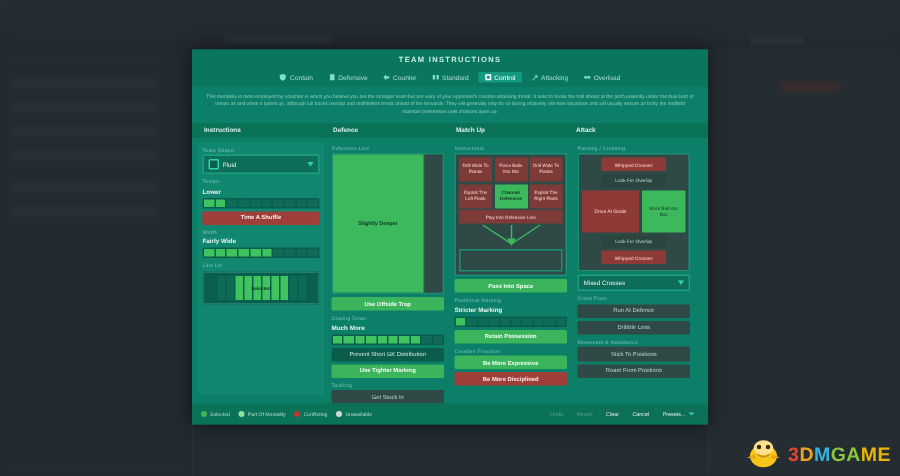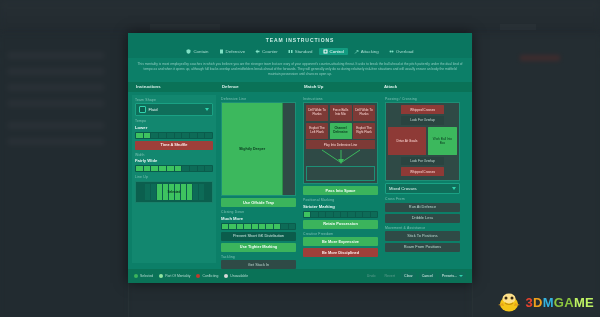--- a/index.html
+++ b/index.html
@@ -157,21 +157,21 @@
   .fbtn{font-size:3.6px;color:#5f9d8e;padding:2px 3px;border-radius:1px;}
   .fbtn.en{color:#dff2ed;background:#0f6e5a;}
   .fbtn.pre{color:#dff2ed;background:#0f6e5a;display:flex;align-items:center;gap:2px;}
   .fbtn .pc{width:0;height:0;border-left:2px solid transparent;border-right:2px solid transparent;border-top:2.5px solid #2fd3ae;}
 
   
   .wm{position:absolute;right:6px;bottom:4px;display:flex;align-items:center;gap:3px;}
   .wm-logo{width:26px;height:22px;position:relative;}
   .wm-txt{font-size:13px;font-weight:bold;letter-spacing:.3px;font-family:"Liberation Sans", sans-serif;}
   .wm-txt .c1{color:#e8432e;}.wm-txt .c2{color:#f0a21c;}.wm-txt .c3{color:#34b3e0;}
-  .wm-txt .c4{color:#8cc63f;}.wm-txt .c5{color:#bef264;}
+  .wm-txt .c4{color:#8cc63f;}.wm-txt .c5{color:#eab308;}
 </style>
 </head>
 <body>
 
 <div class="backdrop">
   <div class="bd-band bd-top"></div>
   <div class="bd-row" style="top:40px;"></div>
   <div class="bd-row" style="top:56px;"></div>
   <div class="bd-sidebar">
     <div class="bd-sb-item" style="top:18px;"></div>

